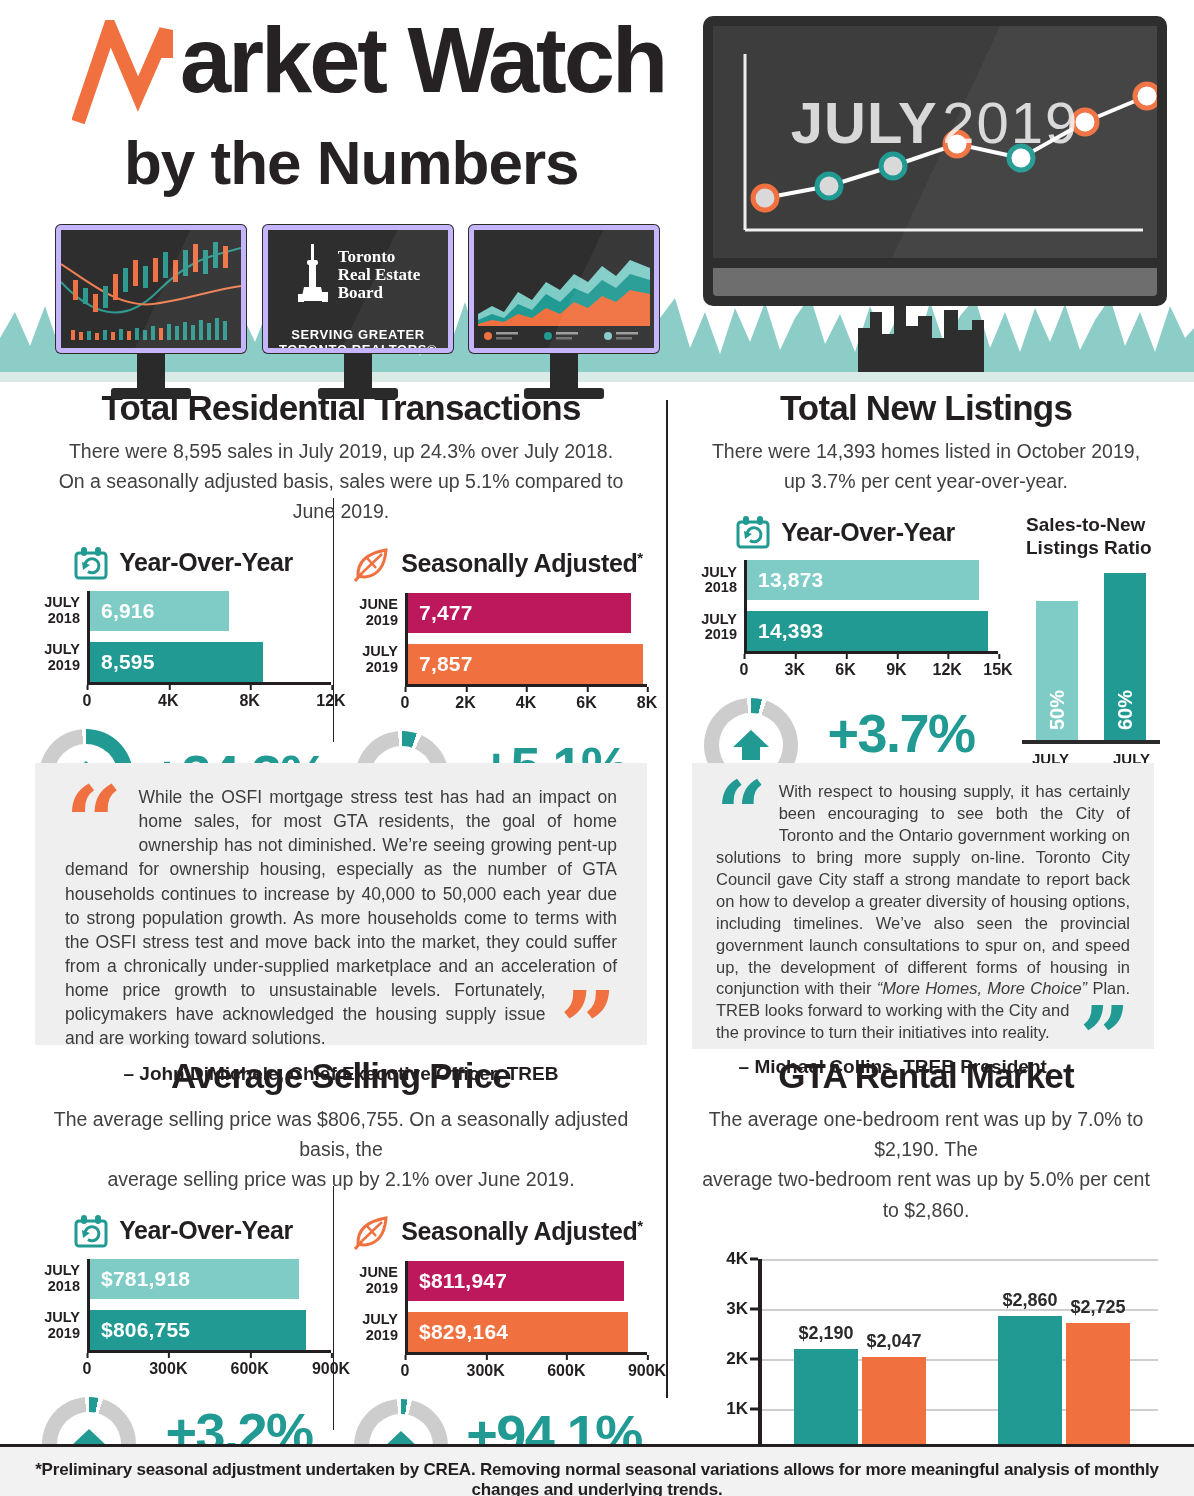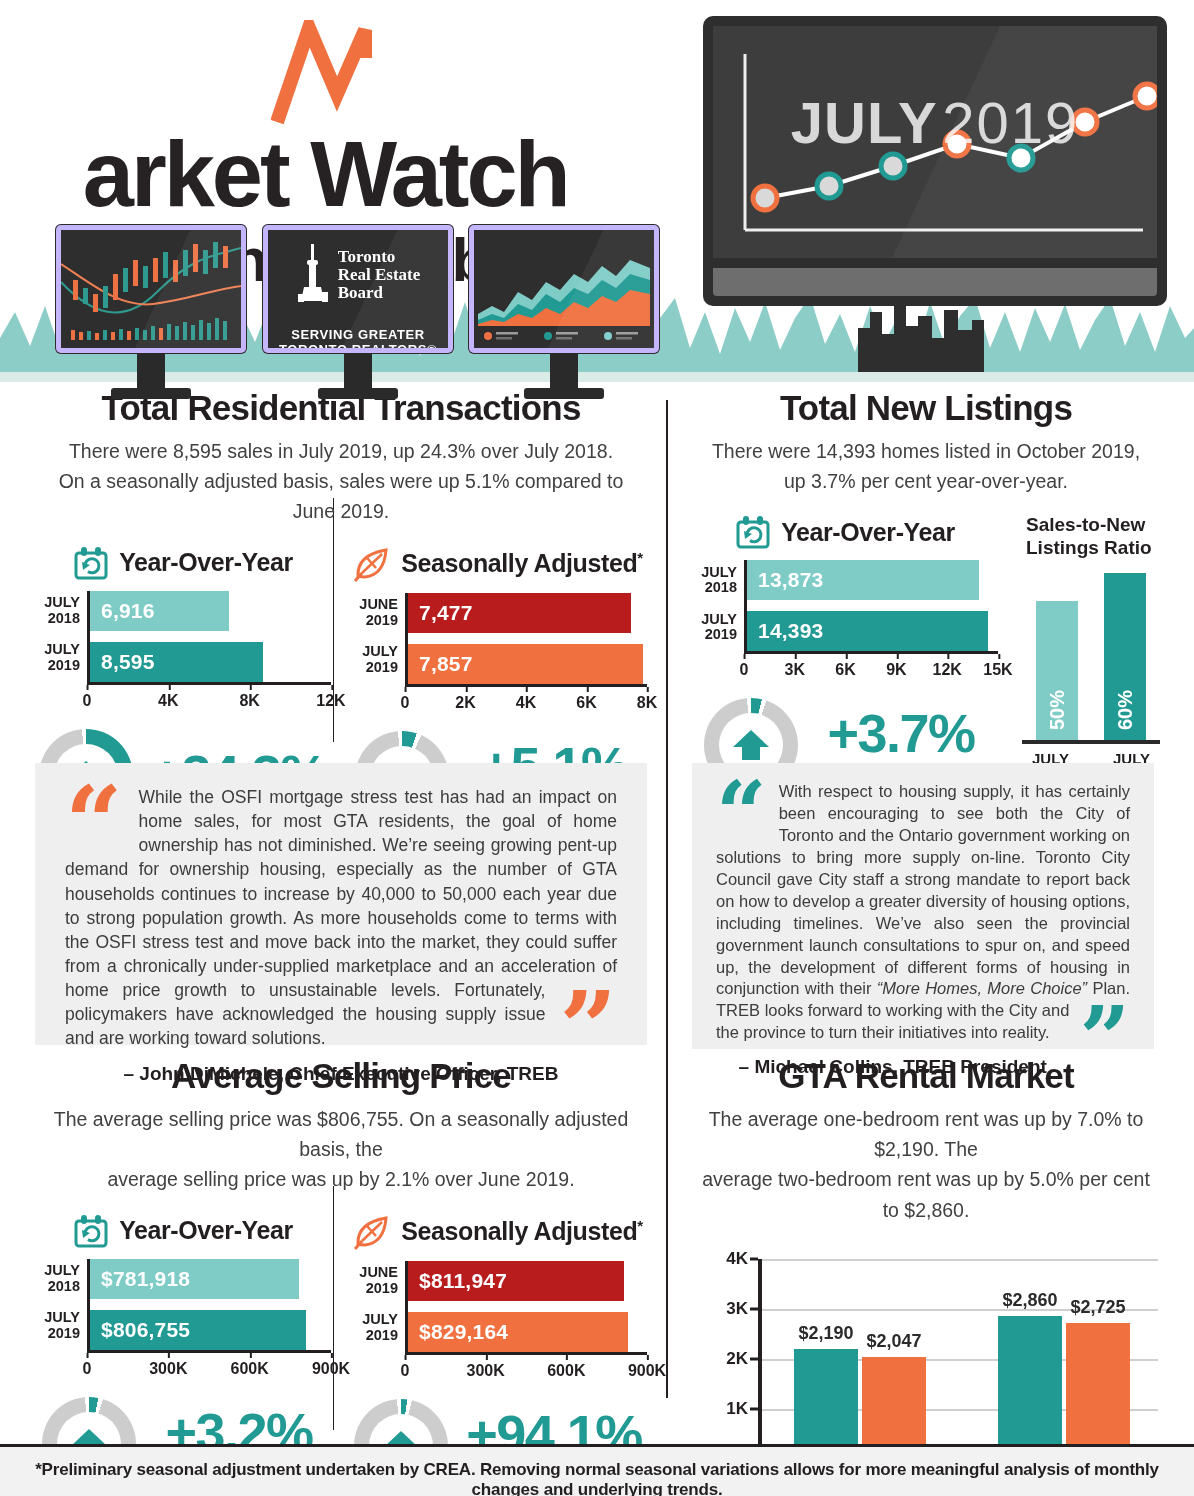--- a/index.html
+++ b/index.html
@@ -2,21 +2,21 @@
 <html><head>
 <meta charset="utf-8">
 <style>
   html,body{margin:0;padding:0;}
   body{width:1194px;height:1496px;position:relative;background:#fff;overflow:hidden;
        font-family:"Liberation Sans",sans-serif;color:#231f20;}
   .abs{position:absolute;}
 
   
   #brand{left:72px;top:12px;}
-  #brand .trow{display:flex;align-items:center;flex-direction:column;}
+  #brand .trow{display:flex;align-items:flex-start;}
   #brand .big{font-size:92px;font-weight:800;letter-spacing:-3px;line-height:1.05;color:#262223;}
   #brand .sub{font-size:62px;font-weight:700;letter-spacing:-1px;color:#262223;margin:6px 0 0 52px;line-height:1;}
   #m-icon{margin:8px 6px 0 0;}
 
   
   #skyline{left:0;top:268px;width:1194px;height:116px;}
 
   
   .mon{position:absolute;z-index:2;}
   .mframe{background:#c4b5fd;border-radius:6px;padding:6px;box-shadow:0 0 0 1px #2c2b2a inset;}
@@ -48,21 +48,21 @@
   .hlab{height:40px;display:flex;flex-direction:column;justify-content:center;align-items:flex-end;
         padding-right:7px;font-weight:800;font-size:14.5px;line-height:1.08;}
   .hbars{flex:1;border-left:3px solid #231f20;display:flex;flex-direction:column;gap:11px;}
   .hbar{height:40px;display:flex;align-items:center;}
   .hval{color:#fff;font-weight:700;font-size:21px;padding-left:11px;letter-spacing:.2px;}
   .haxis{position:relative;height:30px;border-top:3px solid #231f20;}
   .htick{position:absolute;top:7px;transform:translateX(-50%);font-size:16px;font-weight:800;}
   .htick:before{content:"";position:absolute;top:-7px;left:50%;width:2px;height:5px;background:#231f20;}
   .teal-light{background:#7fccc7;}
   .teal-dark{background:#209a92;}
-  .orange-light{background:#b91c1c;}
+  .orange-light{background:#be185d;}
   .orange-dark{background:#f0703f;}
 
   
   .chg-row{display:flex;align-items:center;justify-content:center;gap:18px;margin-top:14px;}
   .donut{width:94px;height:94px;border-radius:50%;position:relative;flex:none;}
   .donut-hole{position:absolute;inset:15px;background:#fff;border-radius:50%;
               display:flex;align-items:center;justify-content:center;}
   .up-arrow .tri{display:block;width:0;height:0;border-left:18px solid transparent;border-right:18px solid transparent;
                  border-bottom:17px solid #209a92;}
   .up-arrow .stem{display:block;width:18px;height:13px;background:#209a92;margin:0 auto;}

